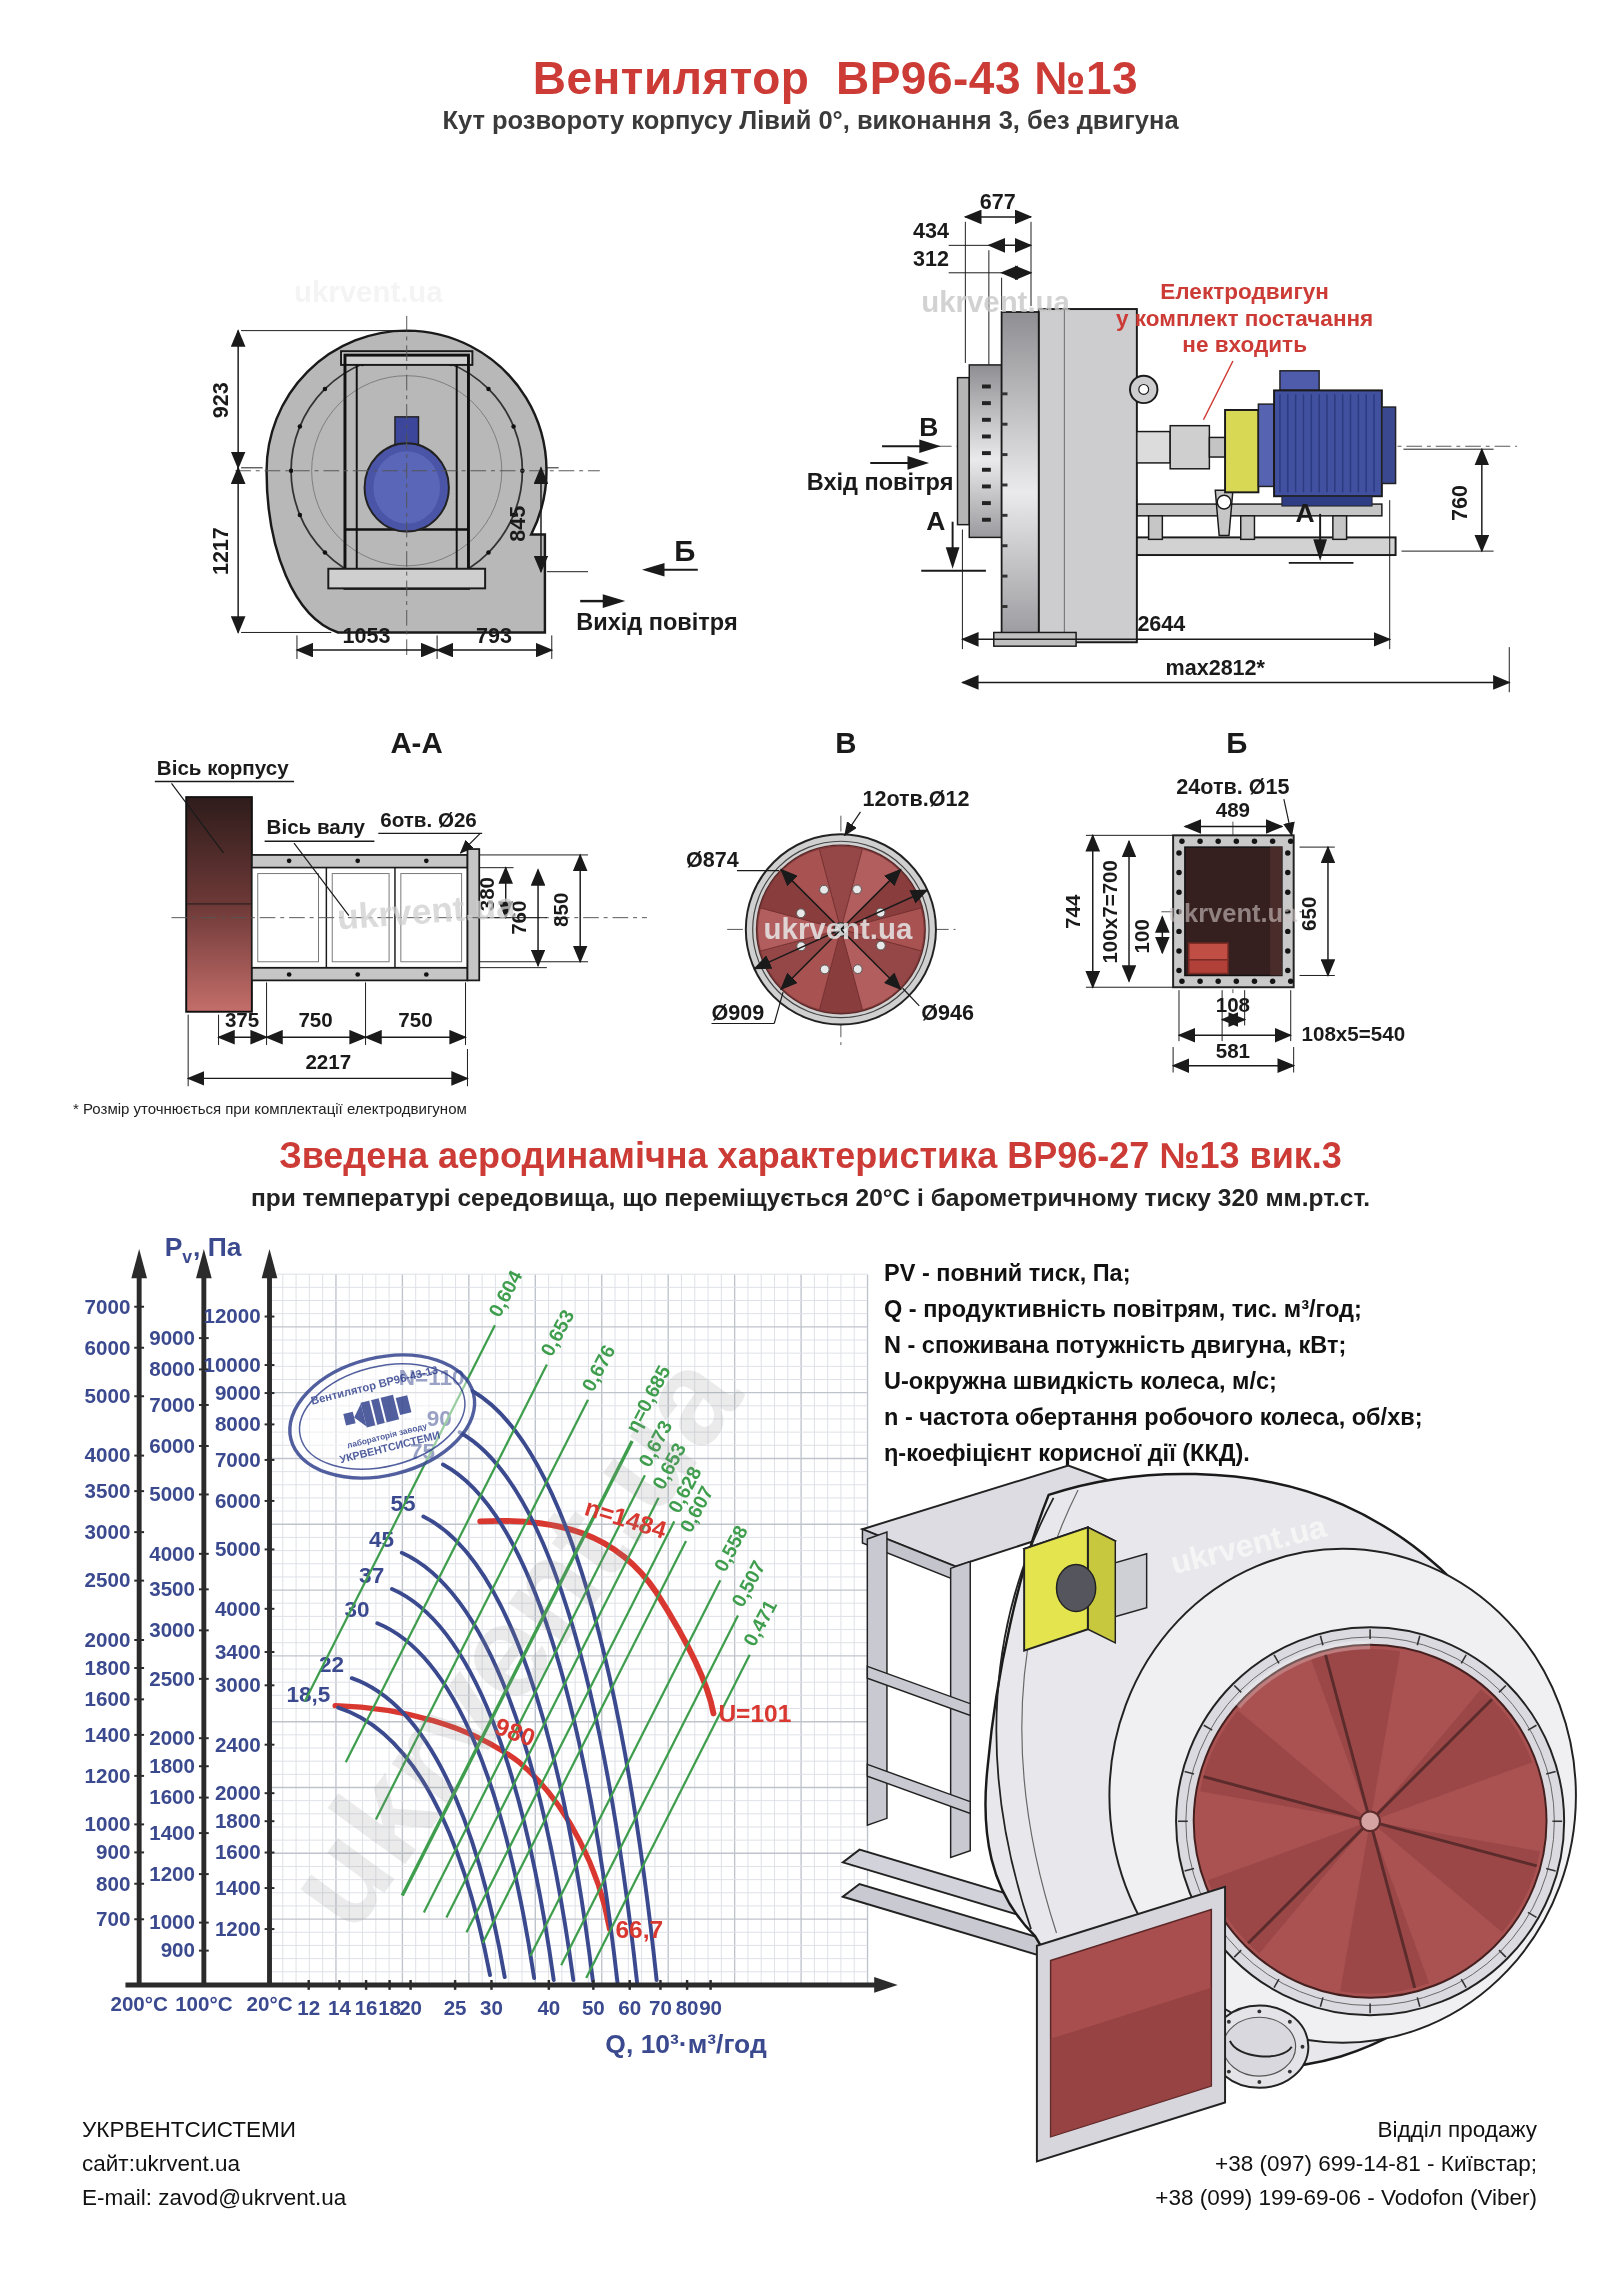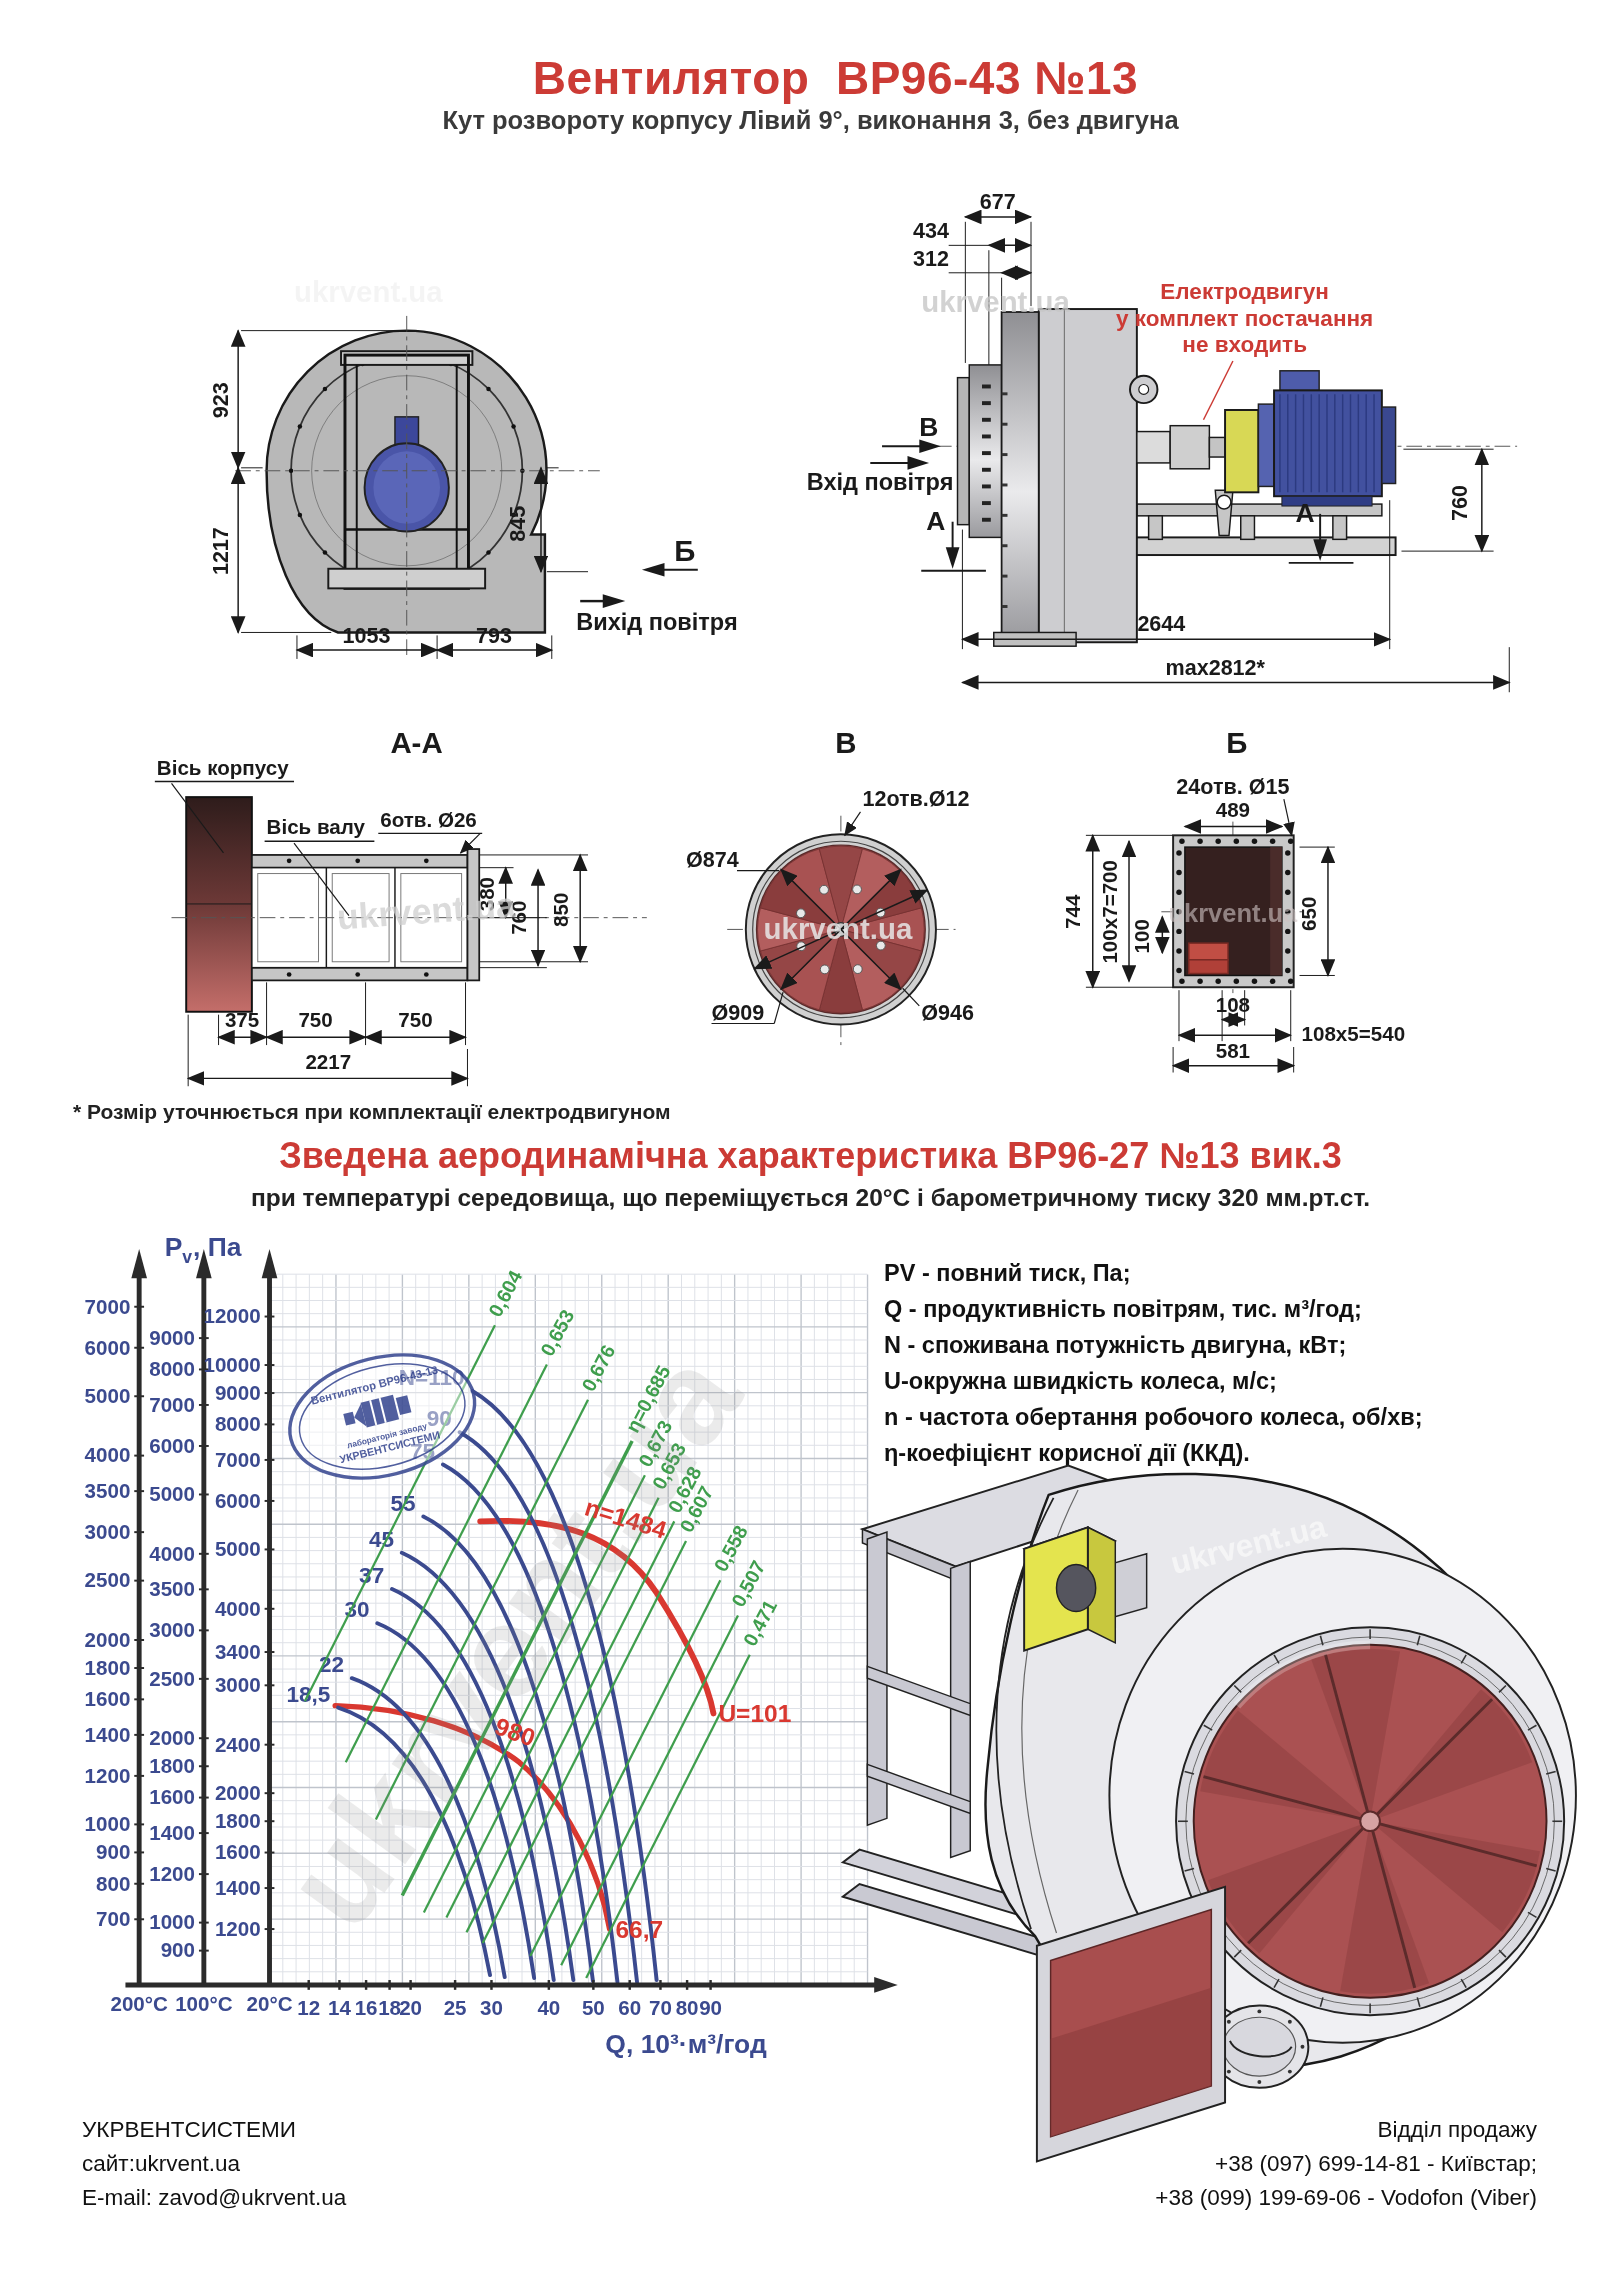--- a/index.html
+++ b/index.html
@@ -3,21 +3,21 @@
 <meta charset="utf-8">
 <style>
   html,body{margin:0;padding:0;background:#888;}
   .page{position:relative;width:1621px;height:2293px;background:#ffffff;overflow:hidden;
         font-family:"Liberation Sans",sans-serif;}
   svg.layer{position:absolute;left:0;top:0;width:1621px;height:2293px;}
   .abs{position:absolute;}
   #page-title{top:51px;left:0;width:100%;text-align:center;font-size:46px;font-weight:bold;
               color:#cc3b35;white-space:pre;letter-spacing:0.5px;padding-left:25px;}
   #page-subtitle{top:106px;left:0;width:100%;text-align:center;font-size:25.5px;font-weight:bold;color:#3a3a3a;}
-  #note{top:1100px;left:73px;font-size:21px;font-weight:bold;color:#222;}
+  #note{top:1100px;left:73px;font-size:15px;font-weight:normal;color:#222;}
   #aero-title{top:1135px;left:0;width:100%;text-align:center;font-size:36px;font-weight:bold;color:#cc3b35;}
   #aero-sub{top:1184px;left:0;width:100%;text-align:center;font-size:24.5px;font-weight:bold;color:#222;}
   #legend{top:1255px;left:884px;width:686px;font-size:23.5px;font-weight:bold;color:#111;line-height:36px;}
   #footer-left{top:2113px;left:82px;font-size:22.5px;color:#111;line-height:34px;}
   #footer-right{top:2113px;right:84px;font-size:22.5px;color:#111;line-height:34px;text-align:right;}
   
   text{font-family:"Liberation Sans",sans-serif;}
   .dim{font-size:22px;font-weight:bold;fill:#1a1a1a;}
   .lab{font-size:21px;font-weight:bold;fill:#1a1a1a;}
   .sec{font-size:30px;font-weight:bold;fill:#1a1a1a;}
@@ -32,21 +32,21 @@
   .extline{stroke:#1a1a1a;stroke-width:1;}
   .cl{stroke:#555;stroke-width:1;stroke-dasharray:16 5 4 5;}
   .leader{stroke:#1a1a1a;stroke-width:1.2;marker-end:url(#arr);}
 </style>
 </head>
 <body>
 
 <div class="page">
 
 <div class="abs" id="page-title">Вентилятор  ВР96-43 №13</div>
-<div class="abs" id="page-subtitle">Кут розвороту корпусу Лівий 9°, виконання 3, без двигуна</div>
+<div class="abs" id="page-subtitle">Кут розвороту корпусу Лівий 0°, виконання 3, без двигуна</div>
 <div class="abs" id="note">* Розмір уточнюється при комплектації електродвигуном</div>
 <div class="abs" id="aero-title">Зведена аеродинамічна характеристика ВР96-27 №13 вик.3</div>
 <div class="abs" id="aero-sub">при температурі середовища, що переміщується 20°С і барометричному тиску 320 мм.рт.ст.</div>
 
 <div class="abs" id="legend">
   <div>PV - повний тиск, Па;</div>
   <div>Q - продуктивність повітрям, тис. м³/год;</div>
   <div>N - споживана потужність двигуна, кВт;</div>
   <div>U-окружна швидкість колеса, м/с;</div>
   <div>n - частота обертання робочого колеса, об/хв;</div>

